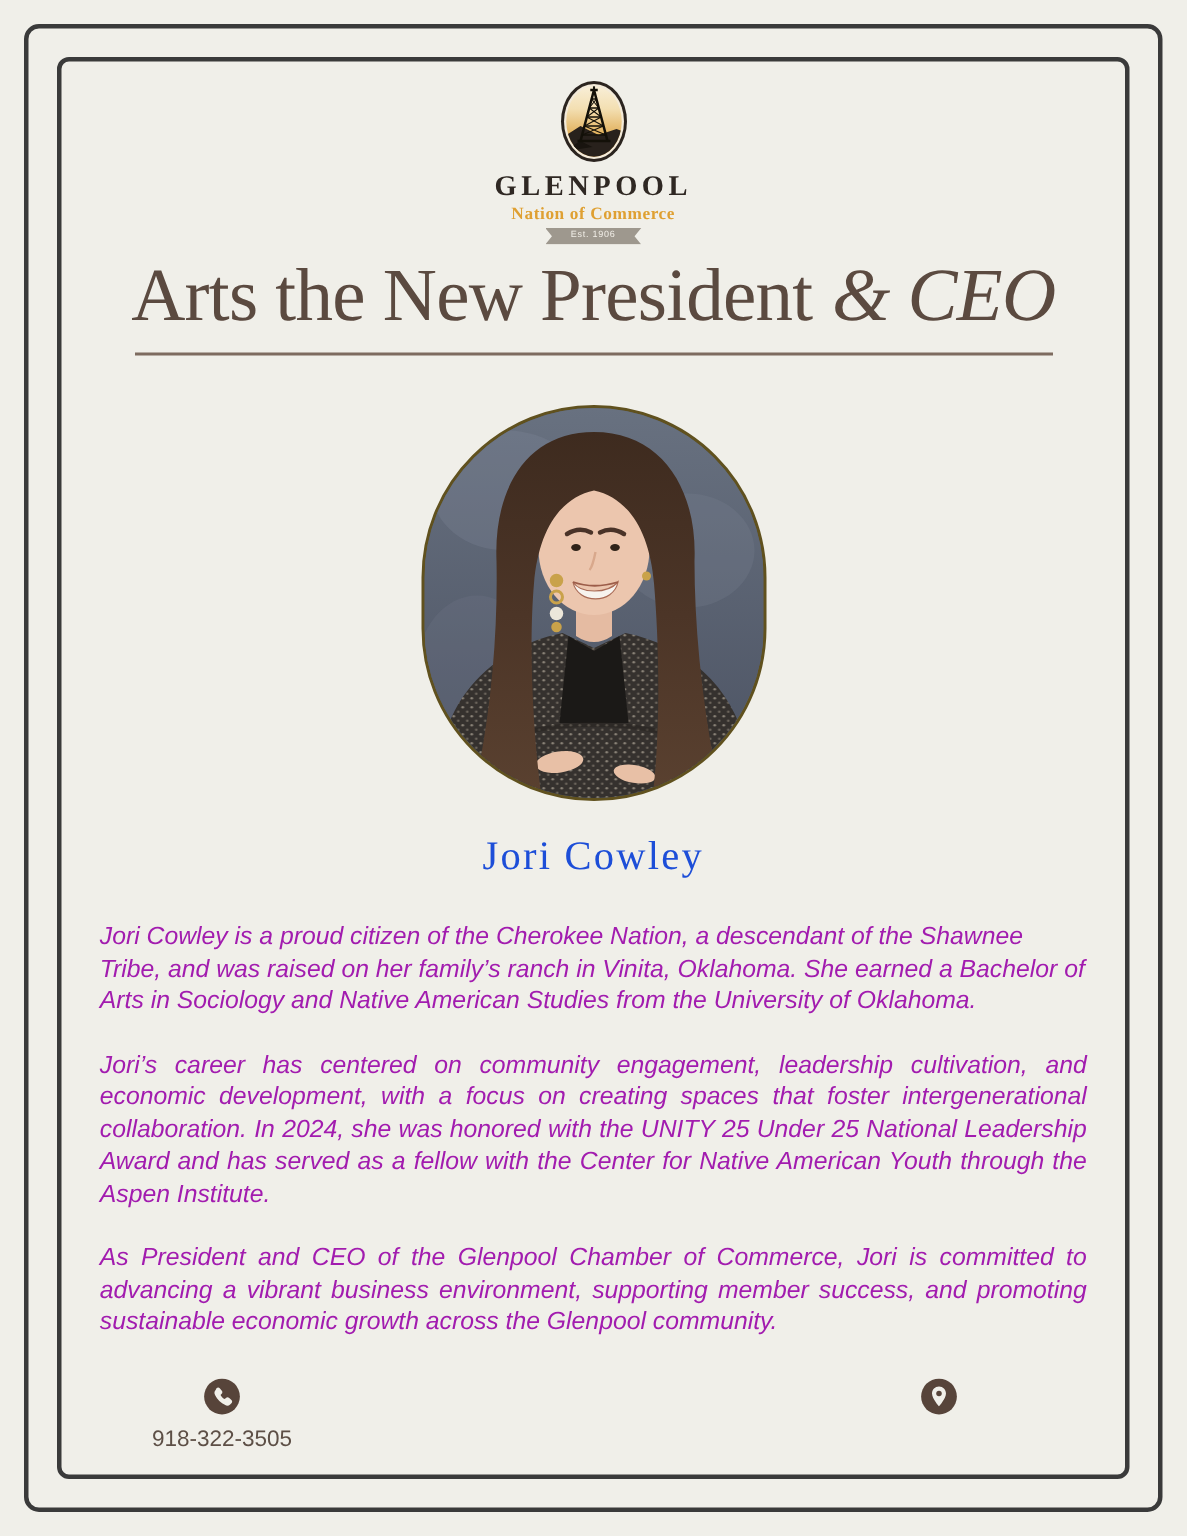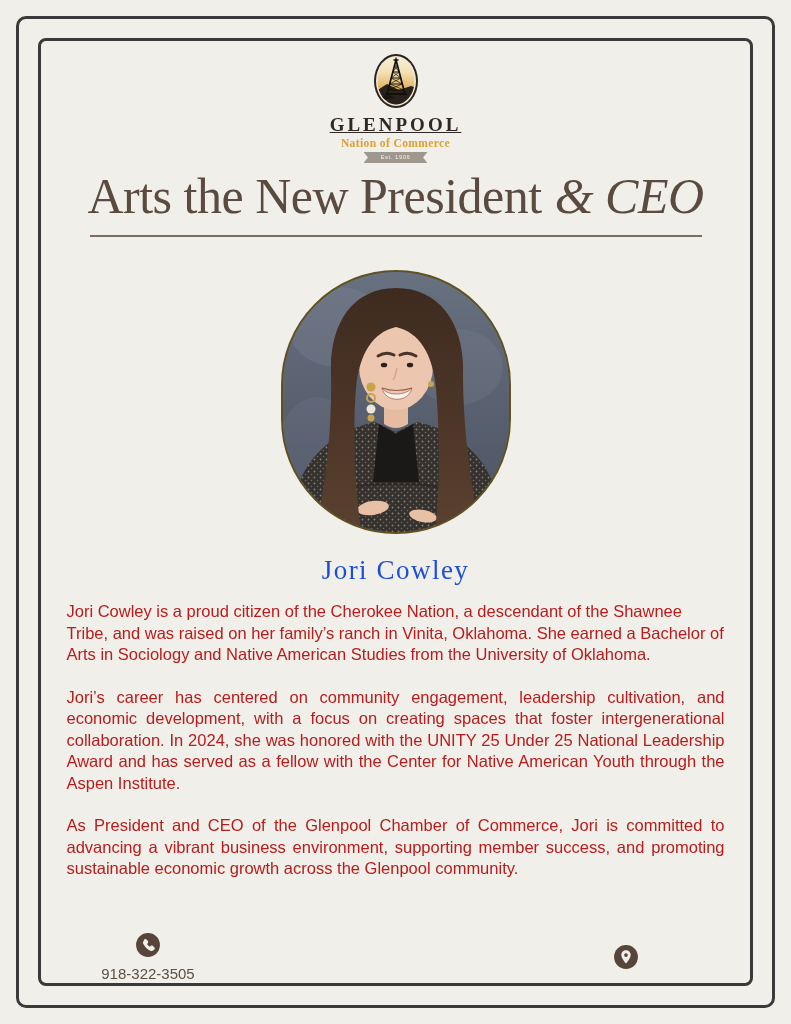--- a/index.html
+++ b/index.html
@@ -6,49 +6,49 @@
   .page{position:relative;width:791px;height:1024px;background:#f0efe9;overflow:hidden;
         font-family:"Liberation Sans",sans-serif;}
   .frame-outer{position:absolute;inset:16px;border:3px solid #3a3a3a;border-radius:10px;pointer-events:none;}
   .frame-inner{position:absolute;inset:38px;border:3px solid #3a3a3a;border-radius:8px;pointer-events:none;}
   .content{position:absolute;inset:41px;text-align:center;}
 
   
   .logo-wrap{margin-top:12px;display:flex;flex-direction:column;align-items:center;}
   .logo-oval{width:46px;height:56px;display:block;}
   .logo-wordmark{margin-top:5px;font-family:"Liberation Serif",serif;font-weight:700;
-                 font-size:19px;letter-spacing:3px;color:#2f2823;text-decoration:underline;}
+                 font-size:19px;letter-spacing:3px;color:#2f2823;}
   .logo-tagline{margin-top:1px;font-family:"Liberation Serif",serif;font-weight:700;
                 font-size:11.5px;letter-spacing:.4px;color:#dfa032;}
   .logo-ribbon{margin-top:3px;width:64px;height:11px;background:#9e988e;color:#f2efe8;
                font-size:6px;line-height:11px;letter-spacing:.5px;
                clip-path:polygon(0 0,100% 0,93% 50%,100% 100%,0 100%,7% 50%);}
 
   
   .title{margin-top:7px;font-family:"Liberation Serif",serif;font-size:50px;line-height:52px;
          color:#5b4a40;letter-spacing:-.5px;white-space:nowrap;}
   .title-em{font-weight:400;font-style:italic;margin-left:13px;}
   .divider{width:612px;height:2px;background:#7d6b5f;margin:13px auto 0;}
 
   
   .portrait{width:226px;height:260px;margin:33px auto 0;border:2px solid #60511e;
             border-radius:116px;overflow:hidden;background:#5a6272;}
   .portrait svg{display:block;width:100%;height:100%;}
 
   
   .person-name{margin-top:21px;font-family:"Liberation Serif",serif;font-weight:400;
                font-size:27px;letter-spacing:1.5px;color:#1d4ed8;}
-  .bio{width:658px;margin:15px auto 0;text-align:left;font-size:16.5px;line-height:21.5px;
-       color:#b91c1c;}
+  .bio{width:658px;margin:28px auto 0;text-align:left;font-size:16.5px;line-height:21.5px;
+       color:#a21caf;font-style:italic;}
   .bio p{margin:0 0 21px 0;}
   .bio p.justify{text-align:justify;}
 
   
-  .footer{position:absolute;left:28px;right:28px;bottom:1px;display:flex;
-          justify-content:space-between;align-items:center;}
+  .footer{position:absolute;left:28px;right:28px;bottom:15px;display:flex;
+          justify-content:space-between;align-items:flex-start;}
   .f-col{display:flex;flex-direction:column;align-items:center;gap:7px;}
   .f-col.c1{min-width:158px;}
   .f-col.c3{min-width:192px;}
   .f-icon{width:26px;height:26px;display:block;}
   .f-label{font-size:15px;color:#5d4f46;white-space:nowrap;}
 </style>
 </head>
 <body>
 
 <div class="page">

